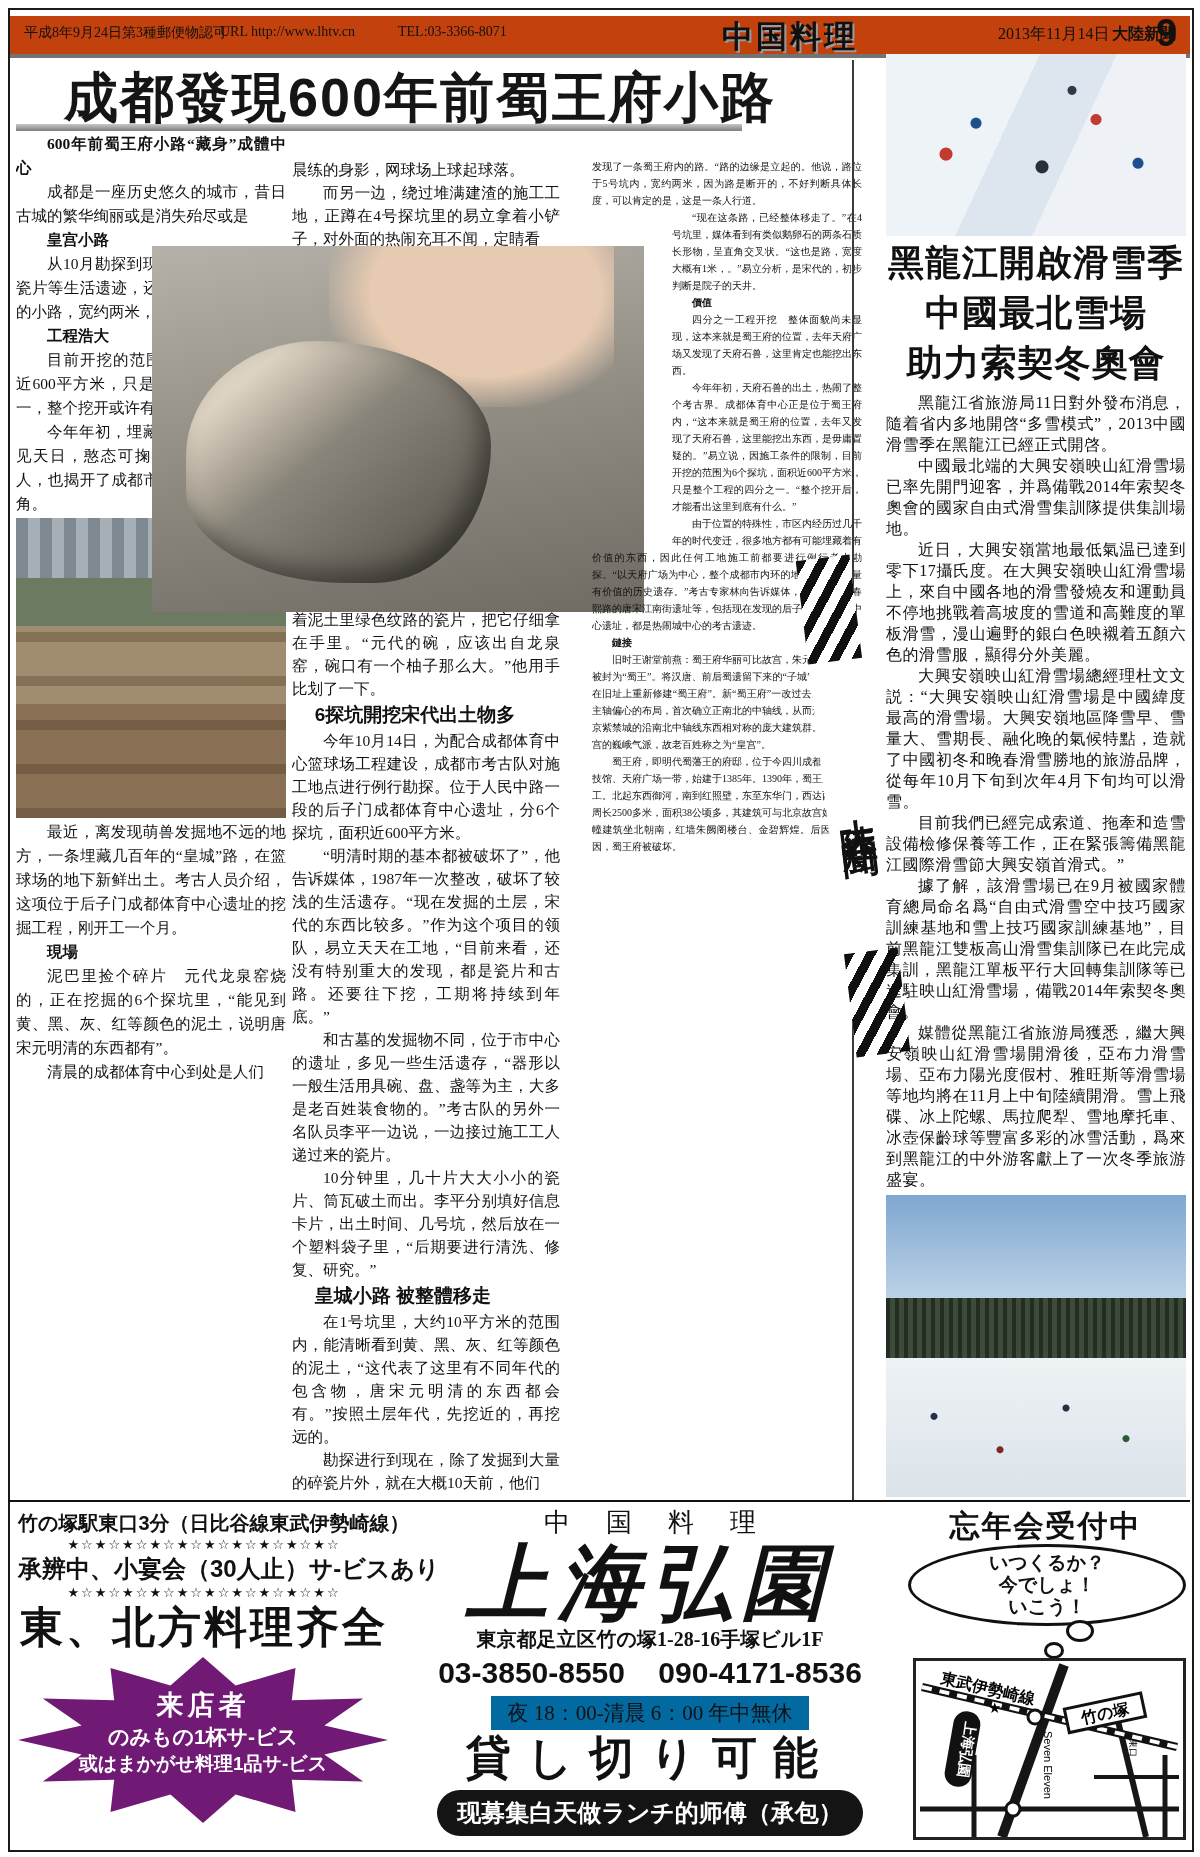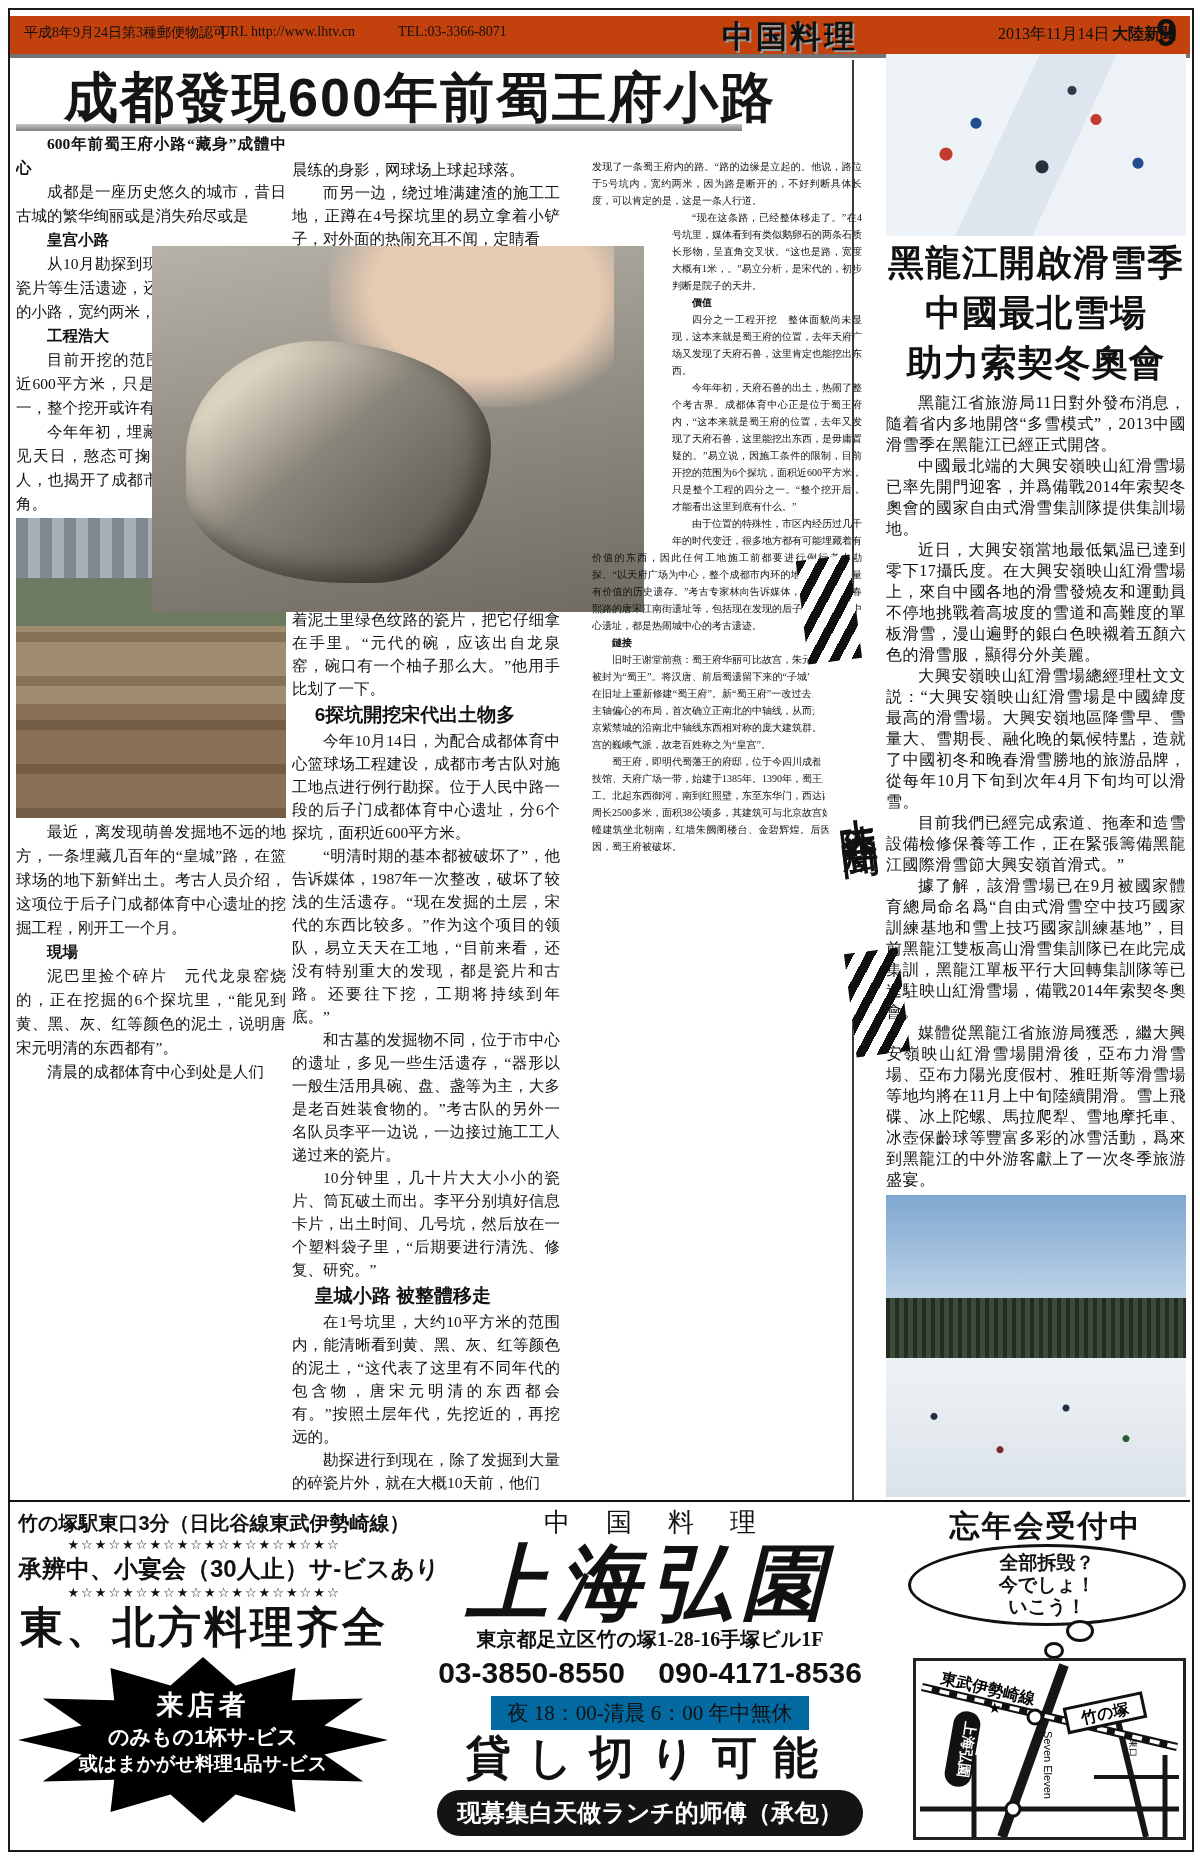--- a/index.html
+++ b/index.html
@@ -95,21 +95,21 @@
         font-size:16px;line-height:21px;text-align:justify;letter-spacing:.5px;}
 
   
   .ads-rule{position:absolute;left:8px;top:1500px;width:1182px;height:2px;background:#111;}
   .adL{position:absolute;left:18px;top:1510px;width:372px;text-align:center;
        font-family:"Liberation Sans","DejaVu Sans",sans-serif;}
   .adL .l1{font-size:20px;font-weight:800;white-space:nowrap;}
   .adL .stars{font-size:13px;letter-spacing:2px;line-height:16px;}
   .adL .l2{font-size:24px;font-weight:800;white-space:nowrap;}
   .adL .l3{font-size:43px;font-weight:900;letter-spacing:3px;line-height:52px;}
-  .burst{position:relative;width:370px;height:166px;margin-top:4px;background:#000000;color:#fff;
+  .burst{position:relative;width:370px;height:166px;margin-top:4px;background:#701a75;color:#fff;
      clip-path:polygon(100% 50%,82.8% 58.8%,93.3% 75%,74% 74%,75% 93.3%,58.8% 82.8%,50% 100%,
        41.2% 82.8%,25% 93.3%,26% 74%,6.7% 75%,17.2% 58.8%,0% 50%,17.2% 41.2%,6.7% 25%,26% 26%,
        25% 6.7%,41.2% 17.2%,50% 0%,58.8% 17.2%,75% 6.7%,74% 26%,93.3% 25%,82.8% 41.2%);}
   .burst .b1{padding-top:30px;font-size:27px;font-weight:900;letter-spacing:4px;}
   .burst .b2{font-size:21px;font-weight:800;}
   .burst .b3{font-size:19px;font-weight:800;}
   .adM{position:absolute;left:398px;top:1508px;width:504px;text-align:center;}
   .adM .cuisine{font-size:26px;letter-spacing:36px;padding-left:36px;line-height:30px;}
   .adM .name{font-size:82px;font-weight:900;font-style:italic;line-height:88px;letter-spacing:10px;
        font-family:"DejaVu Serif","Liberation Serif",serif;}
@@ -259,21 +259,21 @@
       <span class="hours">夜 18：00-清晨 6：00 年中無休</span>
     </div>
     <div class="rental">貸し切り可能</div>
     <div>
       <span class="recruit">现募集白天做ランチ的师傅（承包）</span>
     </div>
   </div>
 
   <div class="adR-banner">忘年会受付中</div>
   <div class="bubble">
-    <div>全部拆毁？</div>
+    <div>いつくるか？</div>
     <div>今でしょ！</div>
     <div>いこう！</div>
   </div>
   <div class="bub-c1"></div>
   <div class="bub-c2"></div>
 
   <div class="mapbox">
     <svg width="267" height="176" viewBox="0 0 267 176">
       <line x1="148" y1="4" x2="86" y2="176" stroke="#161616" stroke-width="10"></line>
       <line x1="58" y1="94" x2="58" y2="176" stroke="#161616" stroke-width="5"></line>

